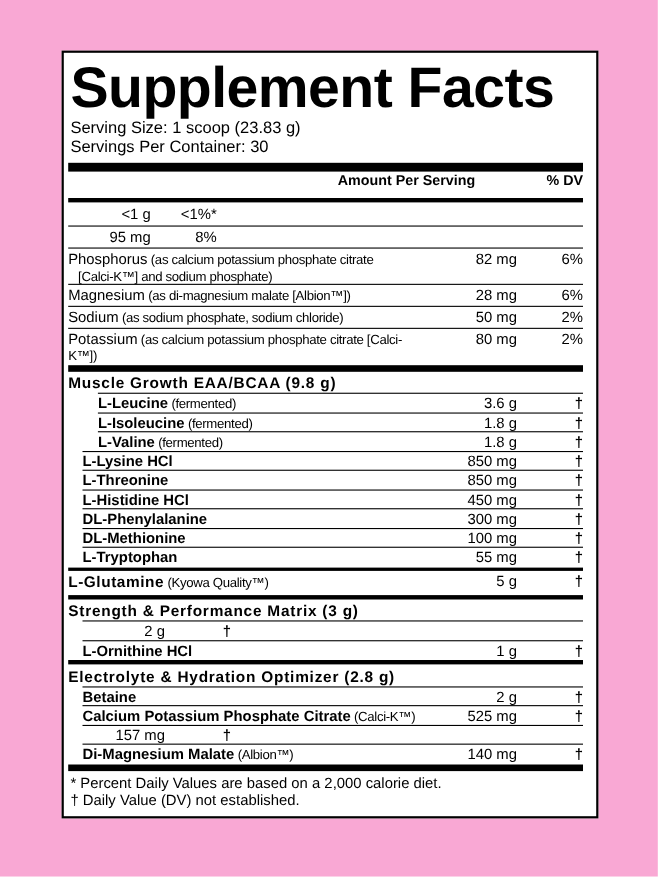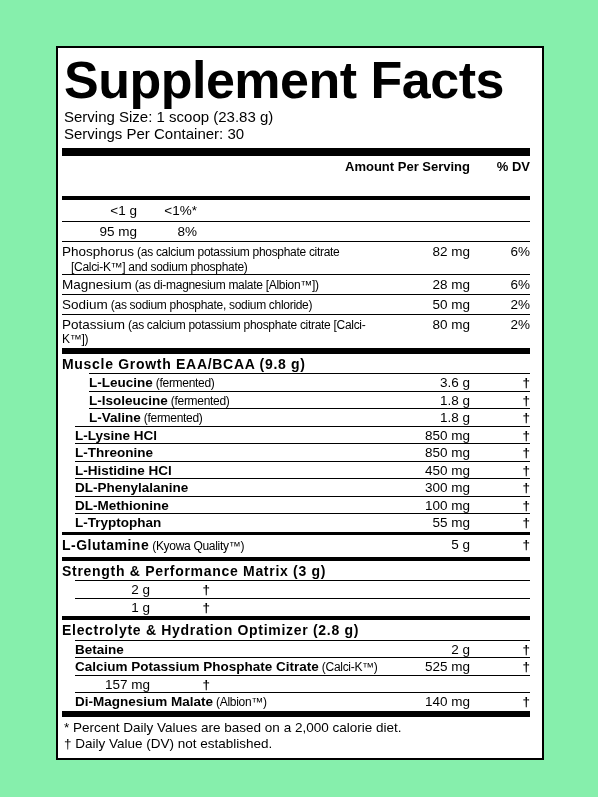--- a/index.html
+++ b/index.html
@@ -6,21 +6,21 @@
     margin: 0;
     padding: 0;
     background: #ffffff;
     font-family: "Liberation Sans", sans-serif;
     color: #000000;
   }
   .canvas {
     position: relative;
     width: 598px;
     height: 797px;
-    background: #86efac;
+    background: #f9a8d4;
     overflow: hidden;
   }
   .label-box {
     position: absolute;
     left: 56px;
     top: 46px;
     width: 488px;
     box-sizing: border-box;
     border: 2px solid #000;
     background: #fff;
@@ -39,25 +39,26 @@
     line-height: 17px;
     margin-left: 2px;
   }
   .bar { background: #000; }
   .bar8 { height: 8px; margin-top: 6px; }
   .bar6 { height: 6px; margin: 1px 0; }
   .bar4 { height: 4px; margin: 1px 0; }
   .bar3 { height: 3px; margin: 1px 0; }
   .hdr-row {
     display: flex;
-    align-items: center;
+    align-items: flex-start;
     height: 21px;
-    padding-bottom: 18px;
+    padding-bottom: 2px;
     font-size: 13px;
     font-weight: bold;
+    gap: 38px;
   }
   .grow { flex: 1; }
   .hdr-amt { text-align: right; white-space: nowrap; }
   .hdr-dv { width: 60px; text-align: right; white-space: nowrap; }
   .row {
     display: flex;
     align-items: flex-start;
     box-sizing: border-box;
     min-height: 17.5px;
     padding-top: 2px;
@@ -78,21 +79,21 @@
     font-size: 12px;
     letter-spacing: -0.3px;
     padding-left: 9px;
     line-height: 14px;
   }
   .row.section .name {
     font-weight: bold;
     font-size: 14px;
     letter-spacing: 0.7px;
   }
-  .row.section { min-height: 18.5px; }
+  .row.section { min-height: 18.5px; align-items: center; }
   .row.em { min-height: 20px; }
   .row.em .name {
     font-weight: bold;
     font-size: 14px;
     letter-spacing: 0.5px;
   }
   .amt {
     width: 75px;
     text-align: right;
     white-space: nowrap;
@@ -220,20 +221,21 @@
         <div class="row indent0 section">
           <div class="lbl"><span class="name">Strength &amp; Performance Matrix (3 g)</span></div>
           <div class="amt"></div>
           <div class="dv"></div>
         </div>
         <div class="row indent1 hair">
           <div class="amt">2 g</div>
           <div class="dv b">†</div>
         </div>
         <div class="row indent1 hair">
+          <div class="lbl"><span class="name b">L-Ornithine HCl</span></div>
           <div class="amt">1 g</div>
           <div class="dv b">†</div>
         </div>
         <div class="bar bar4"></div>
         <div class="row indent0 section">
           <div class="lbl"><span class="name">Electrolyte &amp; Hydration Optimizer (2.8 g)</span></div>
           <div class="amt"></div>
           <div class="dv"></div>
         </div>
         <div class="row indent1 hair">

